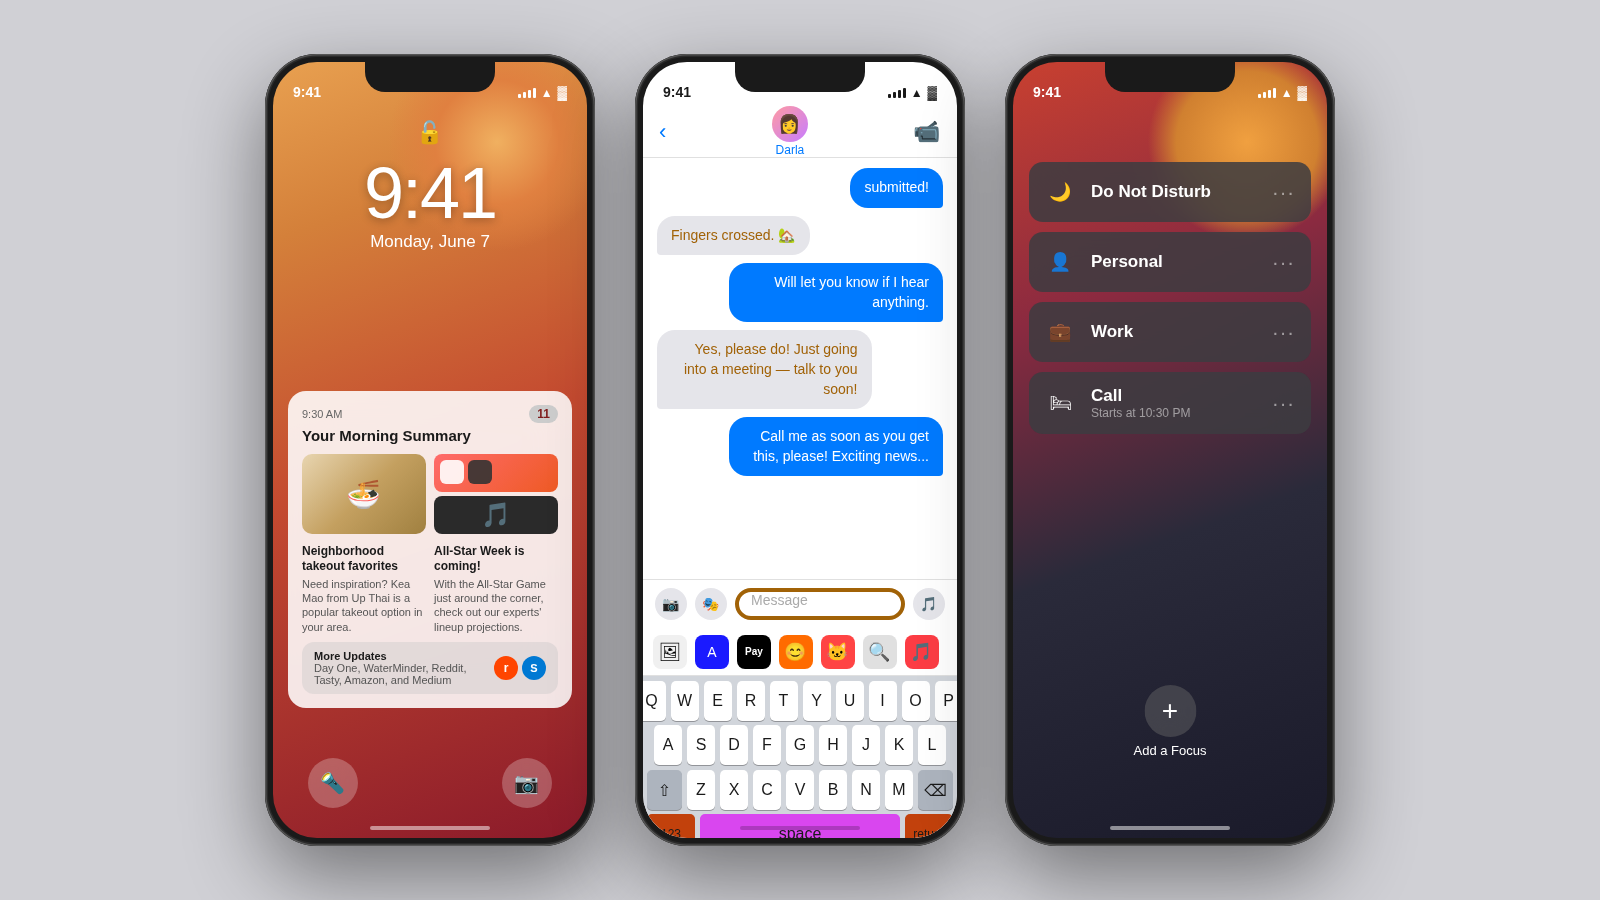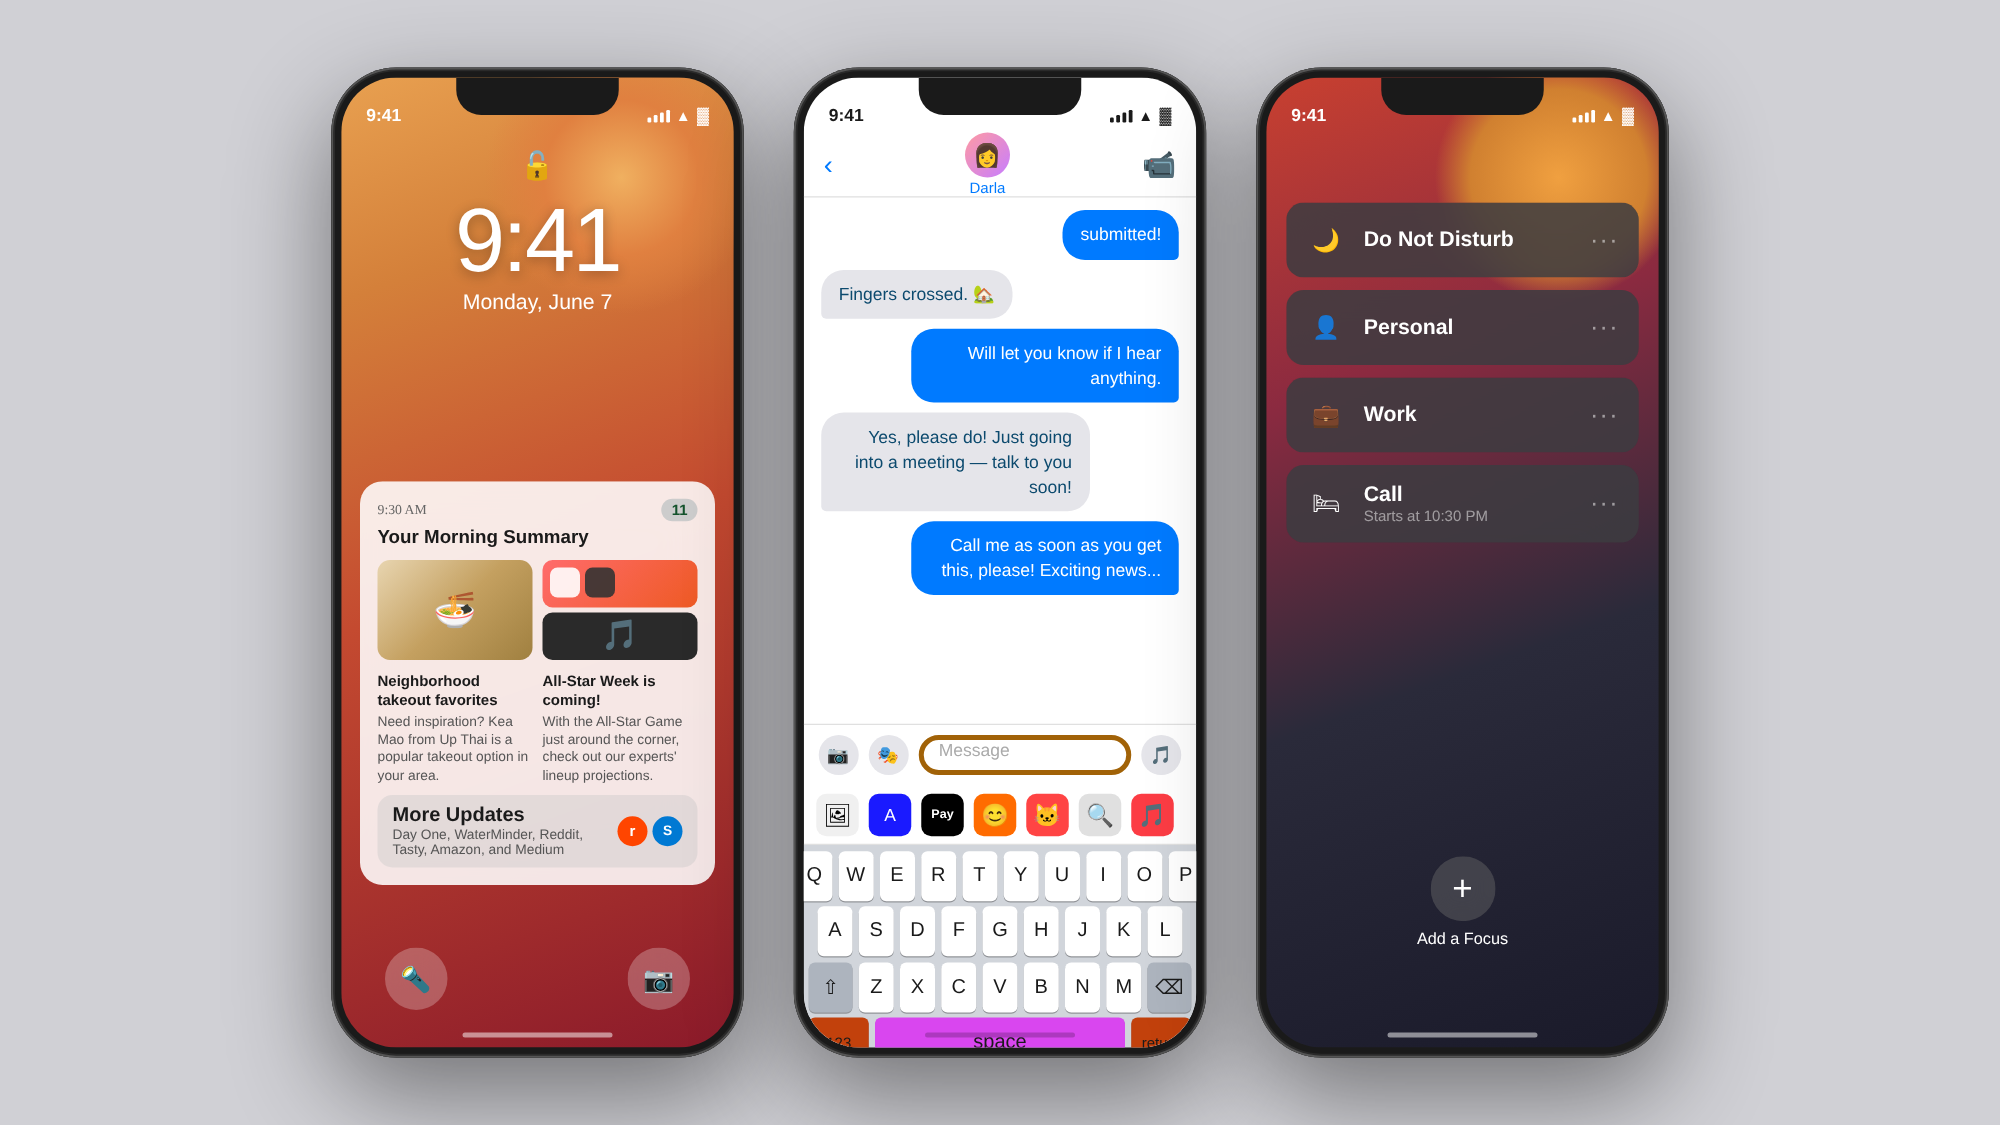--- a/index.html
+++ b/index.html
@@ -115,24 +115,24 @@
       border-radius: 18px;
       padding: 14px;
       color: #1a1a1a;
     }
     .notif-header {
       display: flex;
       justify-content: space-between;
       align-items: center;
       margin-bottom: 4px;
     }
-    .notif-time { font-size: 11px; color: #666; font-family: Liberation Serif, serif; }
+    .notif-time { font-size: 11px; color: #666; }
     .notif-badge {
       background: #ccc;
-      color: #14532d;
+      color: #7f1d1d;
       border-radius: 10px;
       padding: 2px 8px;
       font-size: 12px;
       font-weight: 600;
     }
     .notif-title { font-size: 15px; font-weight: 700; margin-bottom: 10px; }
 
     .notif-images { display: flex; gap: 8px; margin-bottom: 10px; }
     .notif-img {
       flex: 1;
@@ -177,21 +177,21 @@
     .notif-news-body { font-size: 11px; color: #555; line-height: 1.3; }
 
     .notif-more {
       background: rgba(200,200,200,0.4);
       border-radius: 12px;
       padding: 8px 12px;
       display: flex;
       align-items: center;
       justify-content: space-between;
     }
-    .notif-more-text { font-size: 16px; font-weight: 600; }
+    .notif-more-text { font-size: 11px; font-weight: 600; }
     .notif-more-icons { display: flex; gap: 4px; }
     .reddit-circle {
       width: 24px; height: 24px; border-radius: 50%;
       background: #ff4500;
       display: flex; align-items: center; justify-content: center;
       color: white; font-size: 12px; font-weight: 800;
     }
 
     
     .lock-bottom {
@@ -269,21 +269,21 @@
       line-height: 1.4;
     }
     .bubble-blue {
       background: #007aff;
       color: white;
       align-self: flex-end;
       border-bottom-right-radius: 4px;
     }
     .bubble-gray {
       background: #e5e5ea;
-      color: #0c4a6e;
+      color: #a16207;
       align-self: flex-start;
       border-bottom-left-radius: 4px;
     }
 
     
     .msg-input-bar {
       position: absolute;
       bottom: 210px; left: 0; right: 0;
       padding: 8px 12px;
       display: flex;

